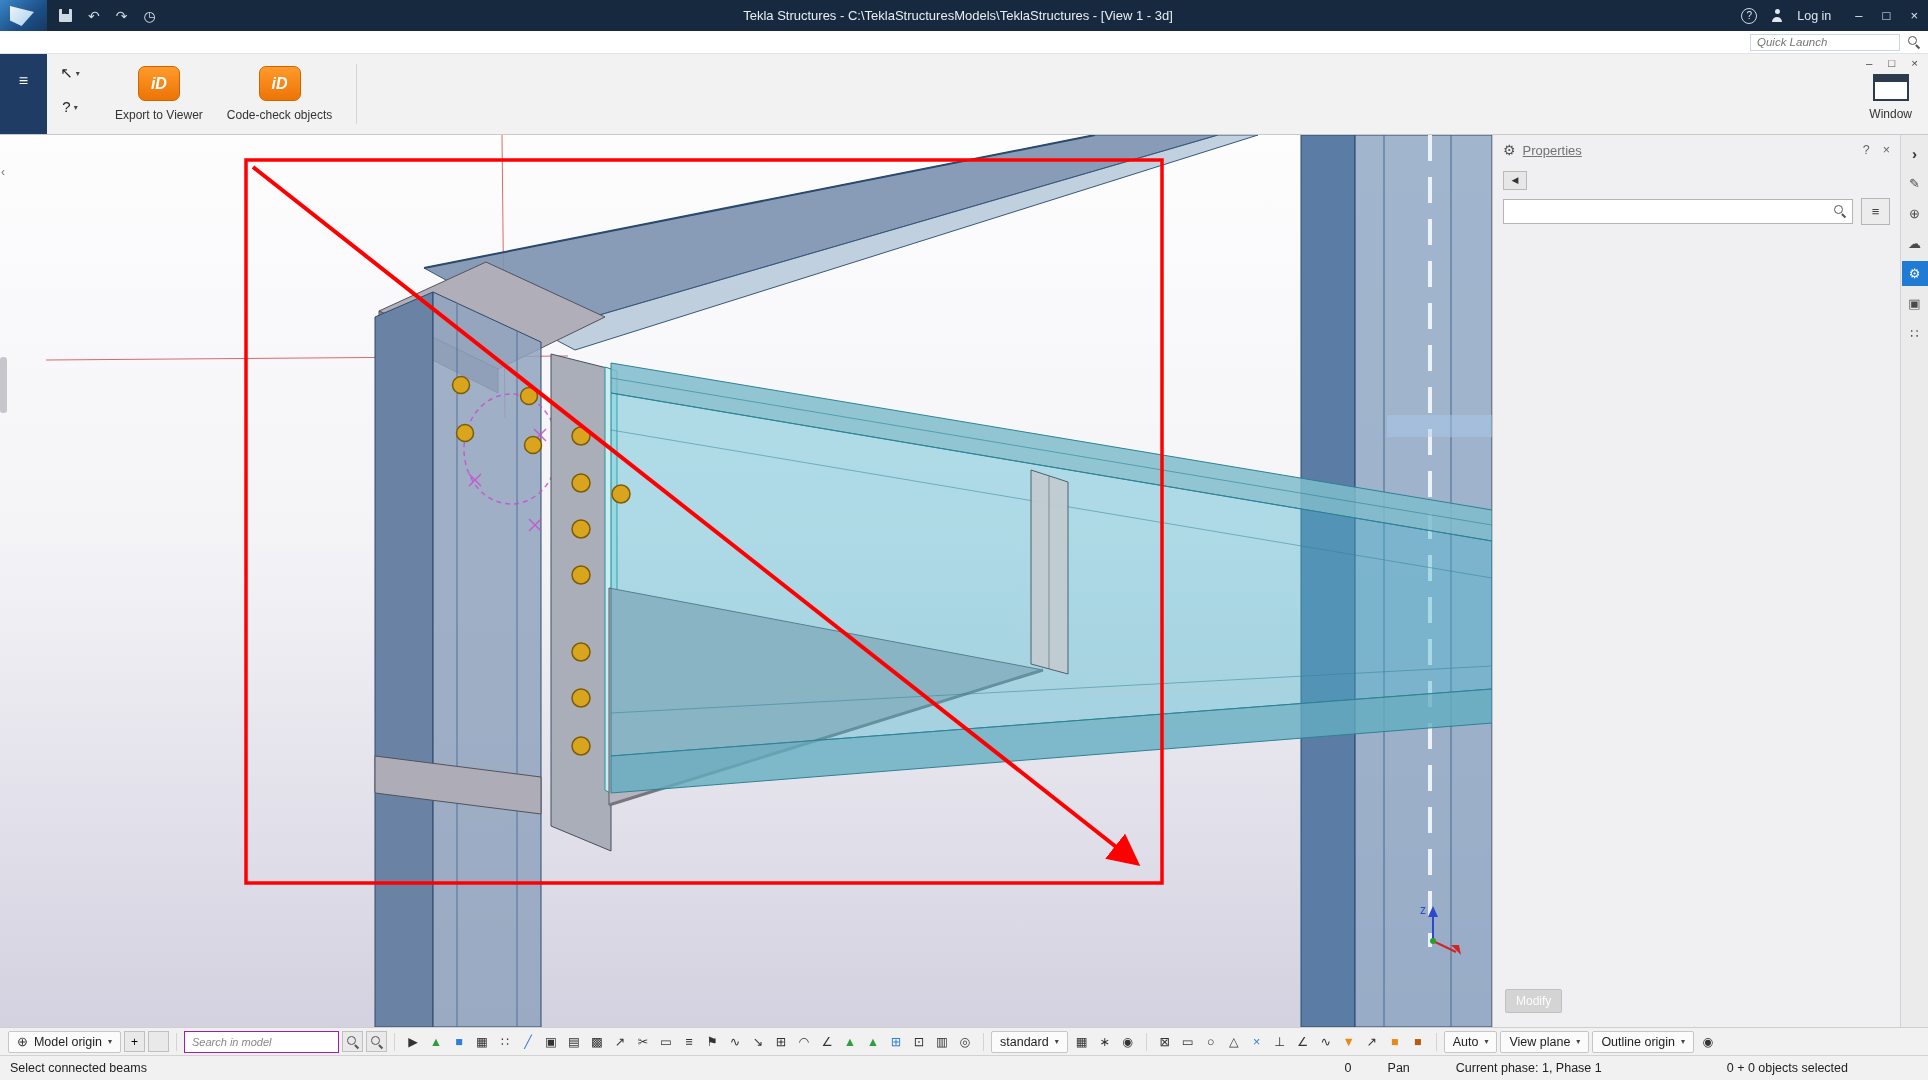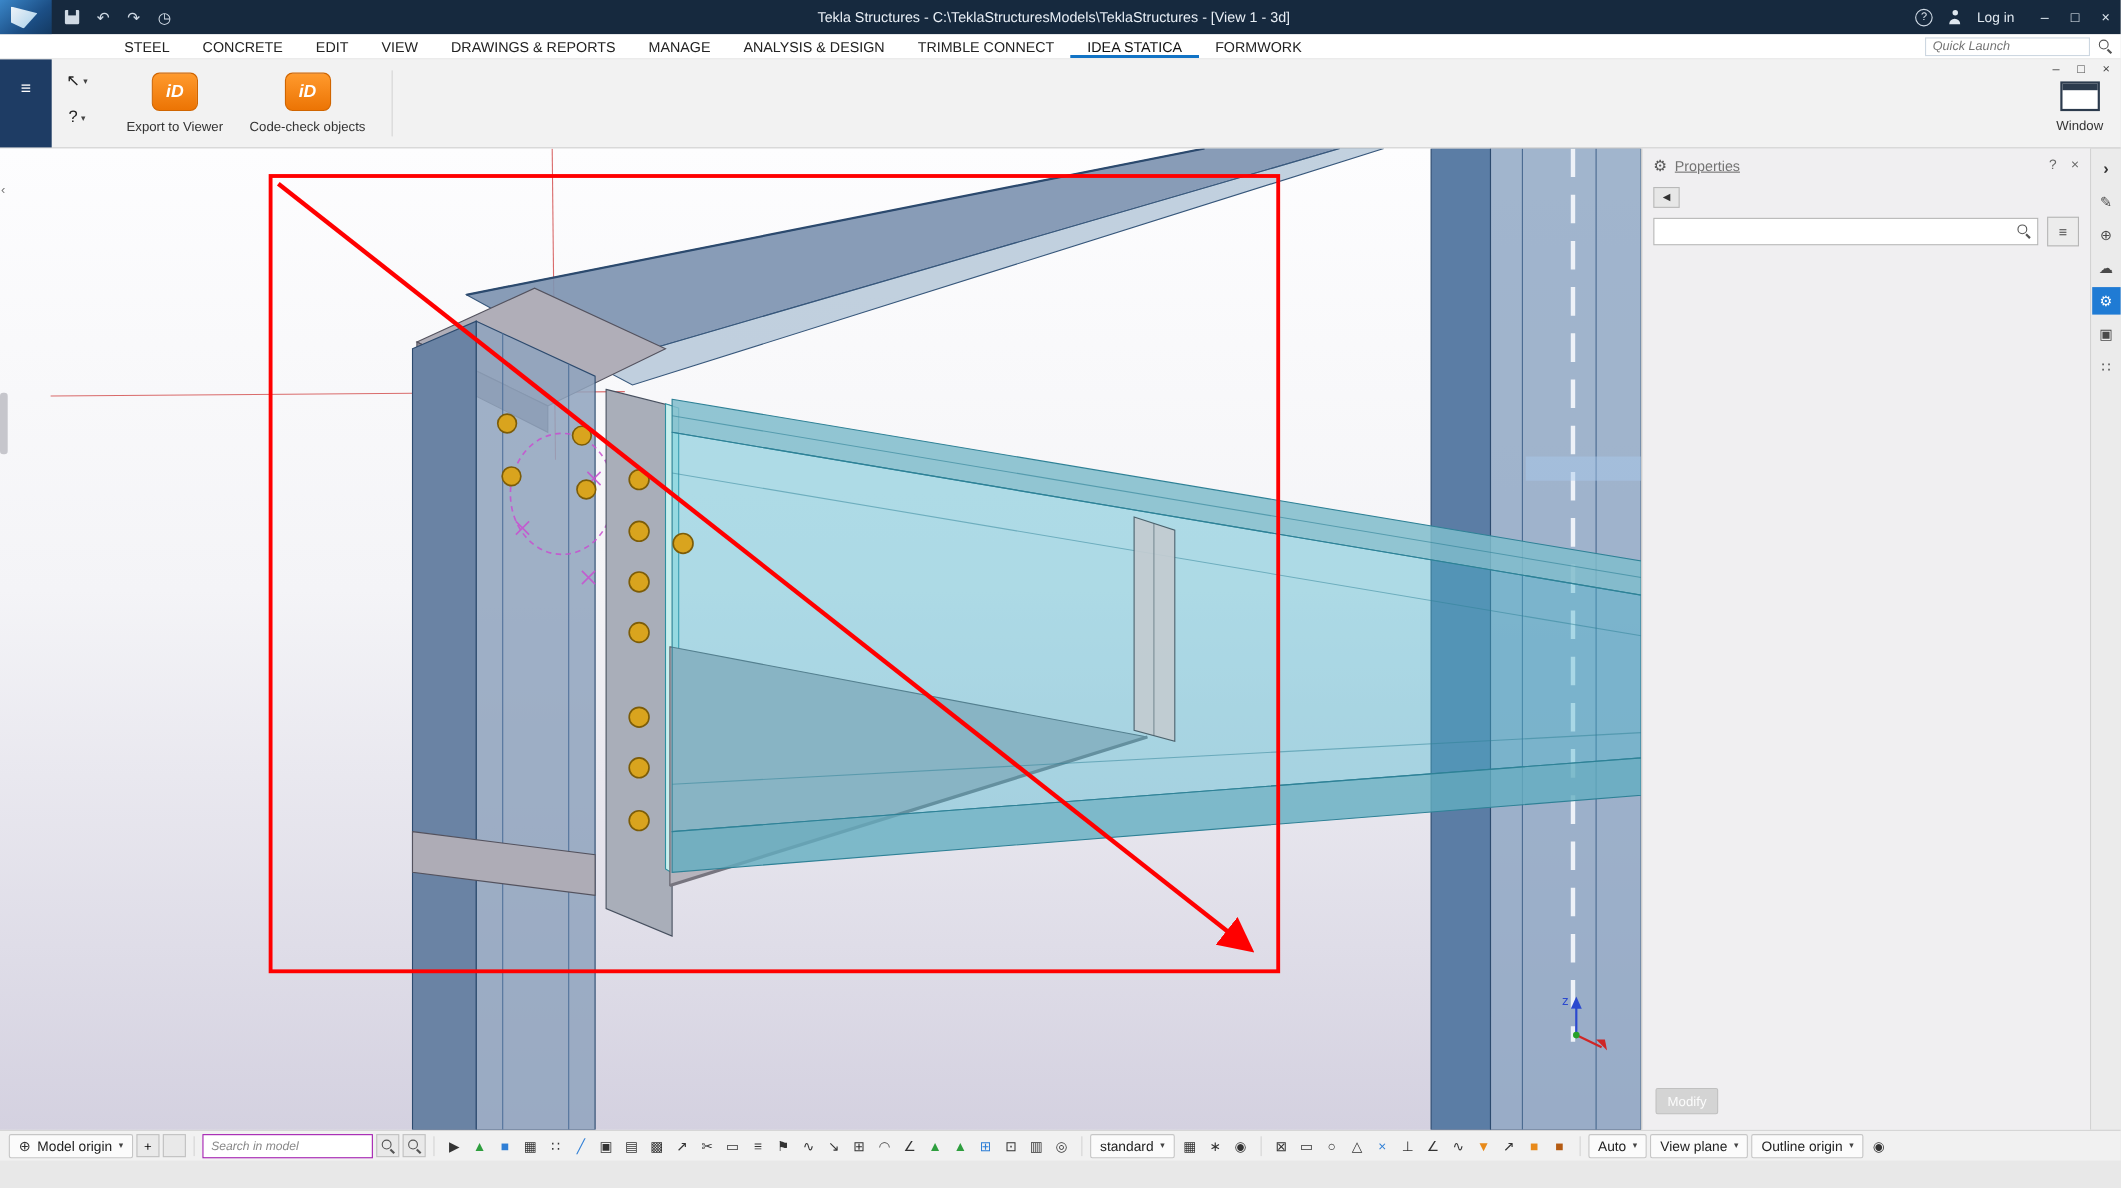--- a/index.html
+++ b/index.html
@@ -125,32 +125,20 @@
       <span>Log in</span>
       <span class="winbtns">
         <span>–</span>
         <span>□</span>
         <span>×</span>
       </span>
     </div>
   </div>
 
   <div class="tabrow">
-    <div class="tabs">
-        <div class="tab">STEEL</div>
-        <div class="tab">CONCRETE</div>
-        <div class="tab">EDIT</div>
-        <div class="tab">VIEW</div>
-        <div class="tab">DRAWINGS &amp; REPORTS</div>
-        <div class="tab">MANAGE</div>
-        <div class="tab">ANALYSIS &amp; DESIGN</div>
-        <div class="tab">TRIMBLE CONNECT</div>
-        <div class="tab active">IDEA STATICA</div>
-        <div class="tab">FORMWORK</div>
-      </div>
     <div class="quicklaunch">
       <input placeholder="Quick Launch" style="">
       <span class="icon-mag"></span>
     </div>
   </div>
 
   <div class="ribbon">
     <div class="burger">≡</div>
     <div class="toolcol">
       <div class="toolbtn">
@@ -384,14 +372,23 @@
       <span>View plane</span>
       <span class="caret">▾</span>
     </div>
     <div class="dd">
       <span>Outline origin</span>
       <span class="caret">▾</span>
     </div>
     <button class="bb-icon">◉</button>
   </div>
 
+  <div class="statusbar">
+    <span>Select connected beams</span>
+    <div class="sb-right">
+      <span>0</span>
+      <span class="sb-mode">Pan</span>
+      <span class="sb-phase">Current phase: 1, Phase 1</span>
+      <span class="sb-sel">0 + 0 objects selected</span>
+    </div>
+  </div>
 
 </div>
 
 </body></html>

